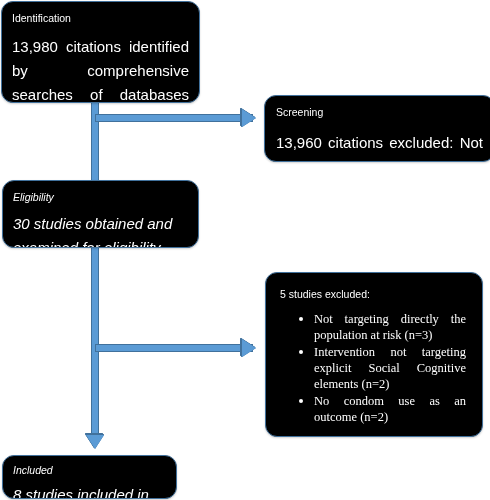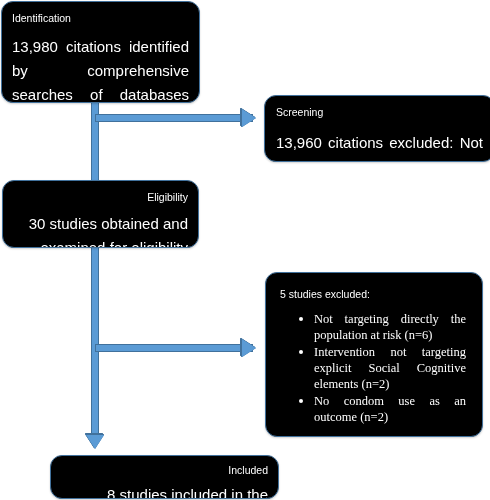--- a/index.html
+++ b/index.html
@@ -56,21 +56,22 @@
     font-size: 15px;
     line-height: 24px;
     margin: 0;
     color: #ffffff;
     text-align: justify;
     text-justify: inter-word;
   }
 
   .centered .stage-label,
   .centered .body-text {
-    text-align: right;
+    text-align: left;
+    font-style: italic;
   }
 
   
   #box-identification {
     left: 1px;  top: 1px;   width: 199px; height: 102px;
   }
   #box-identification .inner { padding: 9px 10px; }
   #box-identification .stage-label { margin-bottom: 10px; }
 
   #box-screening {
@@ -85,21 +86,21 @@
   #box-eligibility .inner { padding: 9px 10px; }
   #box-eligibility .stage-label { margin-bottom: 8px; }
 
   #box-excluded {
     left: 265px; top: 272px; width: 218px; height: 165px;
   }
   #box-excluded .inner { padding: 14px 10px 10px 14px; }
   #box-excluded .stage-label { margin-bottom: 10px; }
 
   #box-included {
-    left: 2px;  top: 455px; width: 229px; height: 44px; margin-left: 48px;
+    left: 2px;  top: 455px; width: 175px; height: 44px;
   }
   #box-included .inner { padding: 7px 10px; }
   #box-included .stage-label { margin-bottom: 6px; }
 
   
   ul.excluded-list {
     margin: 0;
     padding: 0 6px 0 34px;
     list-style: none;
   }
@@ -196,21 +197,21 @@
       <p class="body-text">30 studies obtained and examined for eligibility</p>
     </div>
   </div>
 
   <div class="box" id="box-excluded">
     <div class="inner">
       <p class="stage-label">5 studies excluded:</p>
       <ul class="excluded-list">
         <li>
           <span class="bullet-dot"></span>
-          <span>Not targeting directly the population at risk (n=6)</span>
+          <span>Not targeting directly the population at risk (n=3)</span>
         </li>
         <li>
           <span class="bullet-dot"></span>
           <span>Intervention not targeting explicit Social Cognitive elements (n=2)</span>
         </li>
         <li>
           <span class="bullet-dot"></span>
           <span>No condom use as an outcome (n=2)</span>
         </li>
       </ul>

